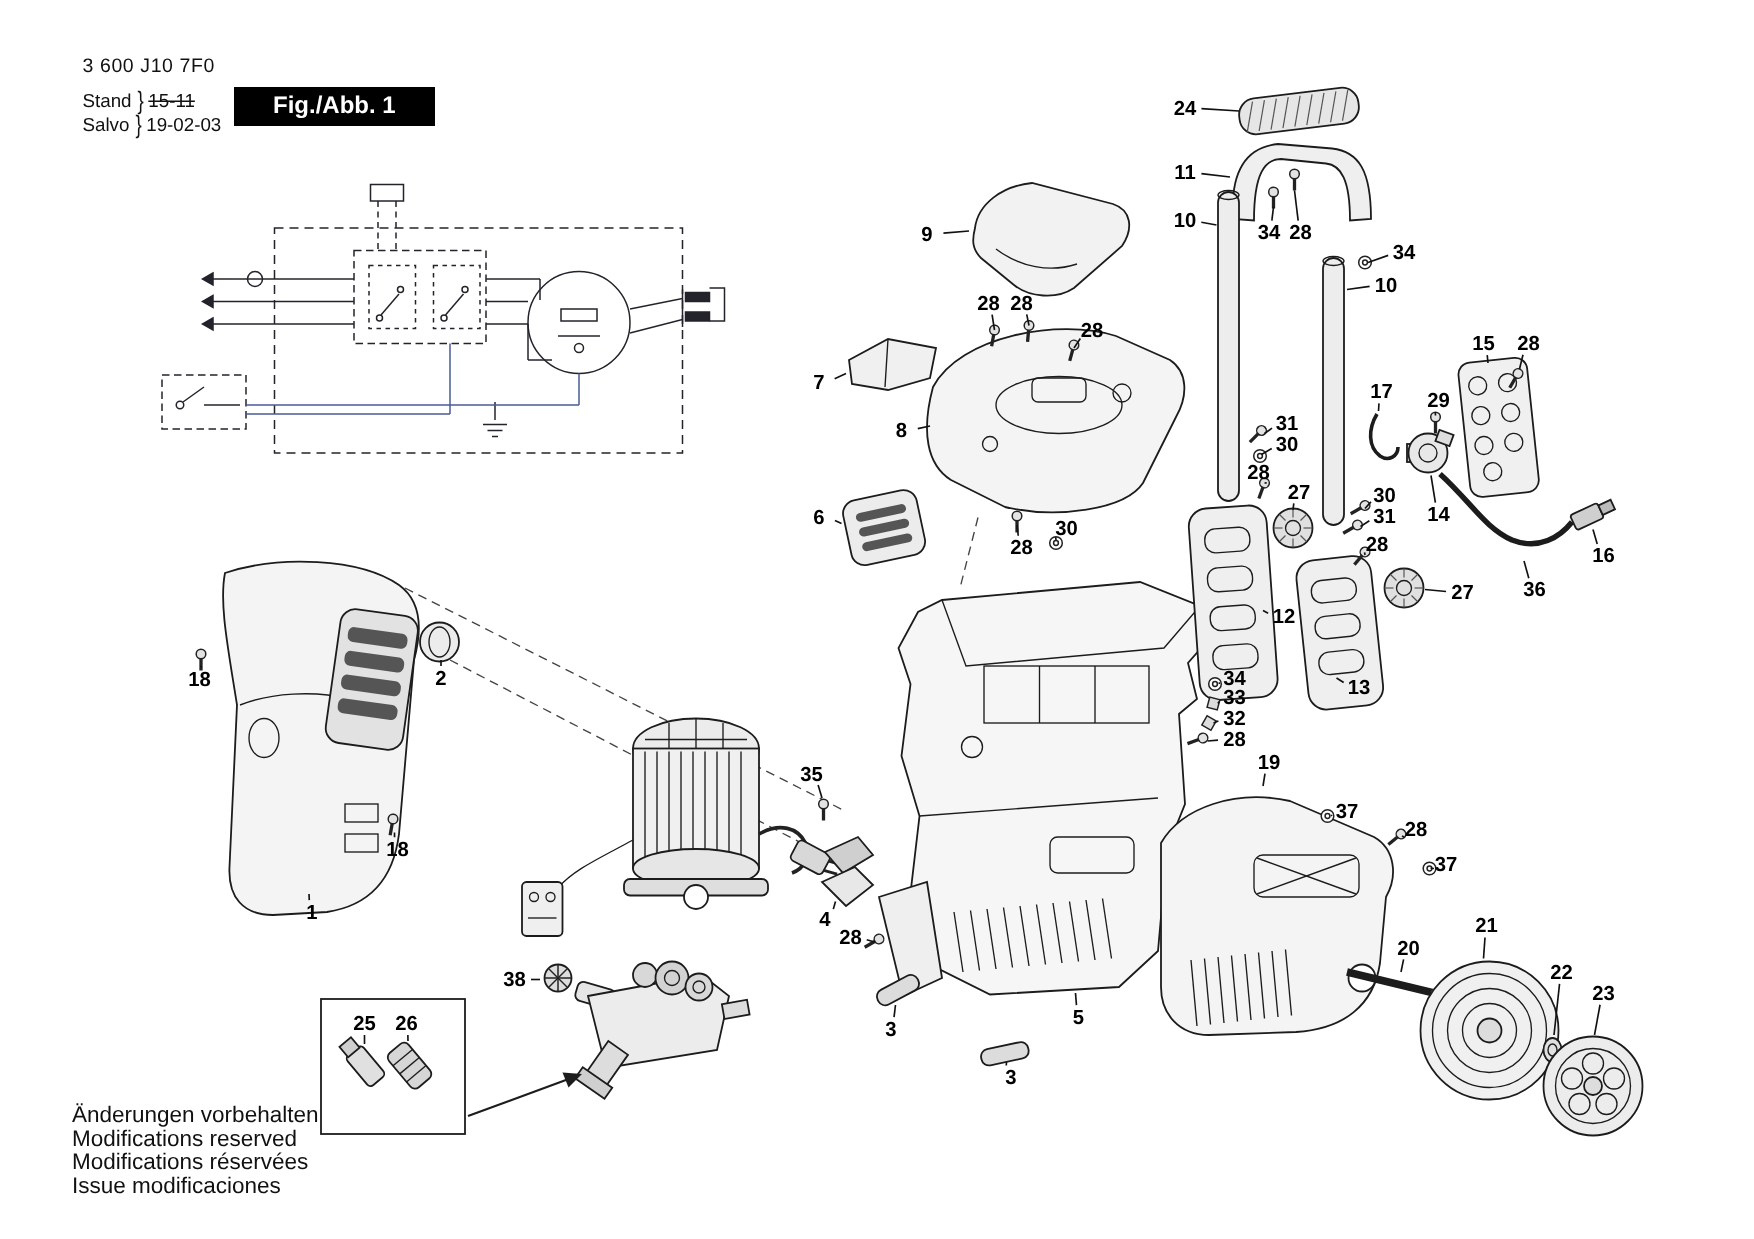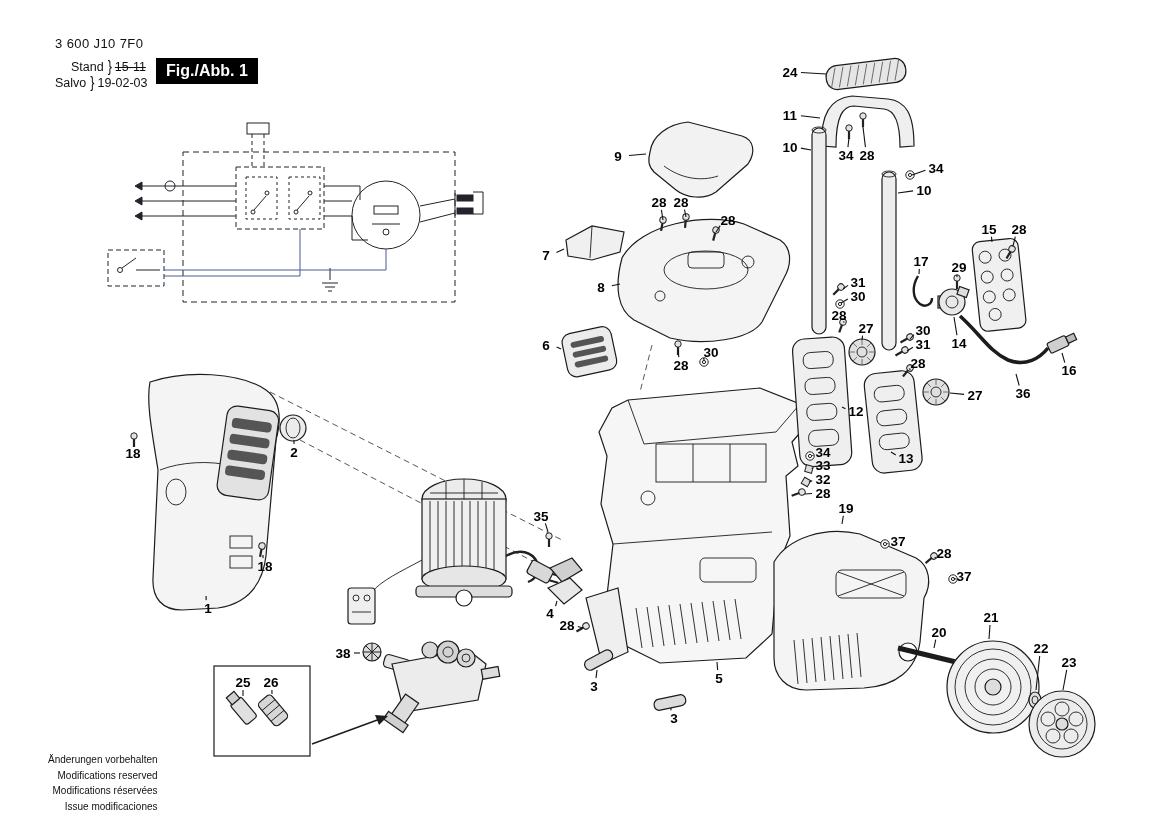--- a/index.html
+++ b/index.html
@@ -1,26 +1,26 @@
 <!DOCTYPE html>
 <html><head>
 <meta charset="utf-8">
 <style>
   html,body{margin:0;padding:0;background:#fff;}
   .page{position:relative;width:1169px;height:826px;background:#fff;overflow:hidden;
-        font-family:"Liberation Sans",sans-serif;color:#111;text-align:right;}
+        font-family:"Liberation Sans",sans-serif;color:#111;}
   .part-number{position:absolute;left:55px;top:36px;font-size:13px;letter-spacing:.4px;}
   .rev-row{position:absolute;left:55px;font-size:12.5px;white-space:nowrap;}
-  .rev-row.r0{top:60px;margin-left:16px;}
+  .rev-row.r0{top:60px;}
   .rev-row.r1{top:76px;}
   .brace{display:inline-block;margin:0 3px 0 4px;transform:scaleY(1.35);}
   .struck{text-decoration:line-through;}
   .fig-box{position:absolute;left:156px;top:58px;background:#000;color:#fff;
-           font-weight:bold;font-size:16px;padding:4px 10px;}
-  .footer{position:absolute;left:48px;top:752px;font-size:10px;line-height:15.5px;}
+           font-weight:bold;font-size:16px;padding:4px 26px;}
+  .footer{position:absolute;left:48px;top:736px;font-size:15px;line-height:15.5px;}
   svg.diagram{position:absolute;left:0;top:0;}
   .callout{font-weight:bold;font-size:13.5px;text-anchor:middle;fill:#000;}
   .leader{stroke:#111;stroke-width:1.1;fill:none;}
   .screw circle{fill:#e3e3e3;stroke:#222;stroke-width:1;}
   .screw line{stroke:#222;stroke-width:2.2;}
   .washer circle{fill:#fff;stroke:#222;stroke-width:1;}
   .nut{fill:#ddd;stroke:#222;stroke-width:1;}
   .outline{stroke:#1c1c1c;stroke-width:1.2;}
   .thin{stroke:#1c1c1c;stroke-width:.9;fill:none;}
   .dash{stroke:#444;stroke-width:.9;fill:none;stroke-dasharray:6 4;}

